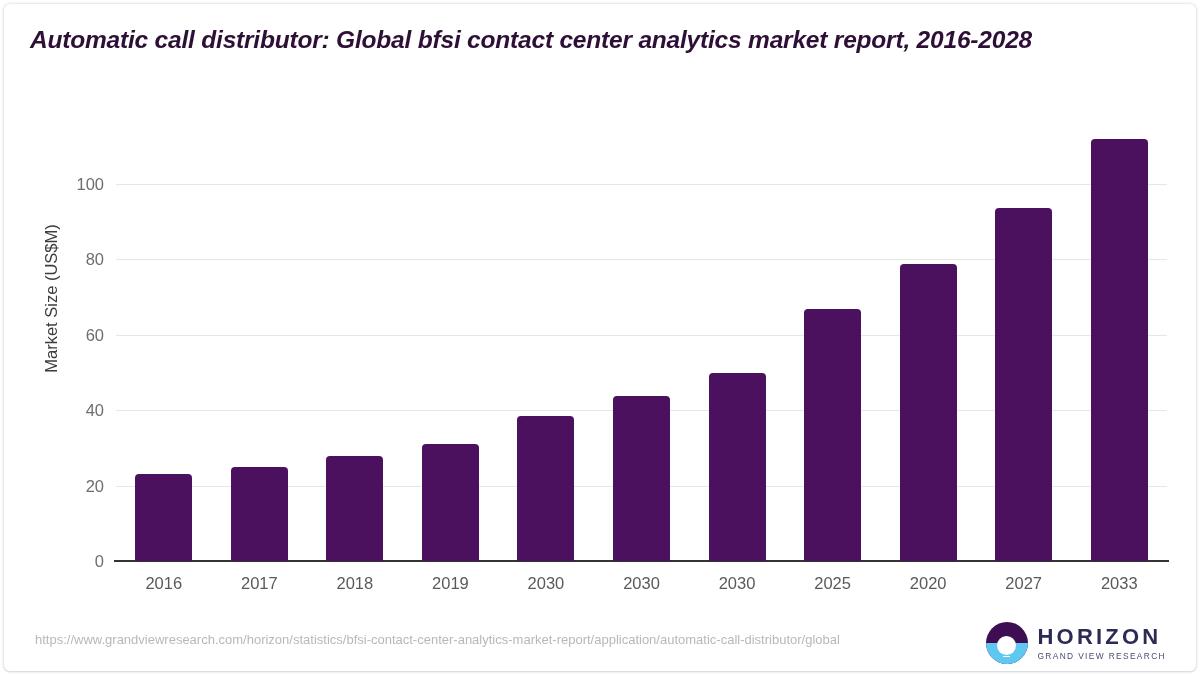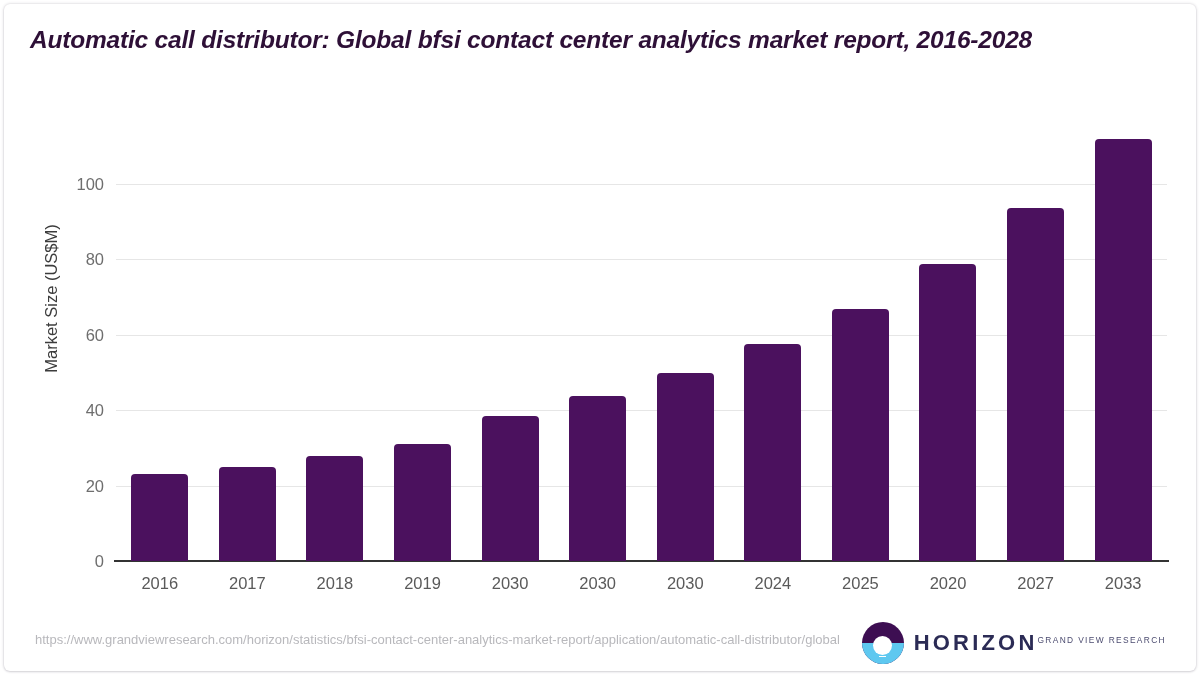--- a/index.html
+++ b/index.html
@@ -192,21 +192,21 @@
     left: 50%;
     width: 15px;
     margin-left: -7.5px;
     height: 1.6px;
     background: #ffffff;
   }
   .logo-mark .ray.r1 { top: 62%; }
   .logo-mark .ray.r2 { top: 71%; width: 11px; margin-left: -5.5px; }
   .logo-mark .ray.r3 { top: 80%; width: 7px;  margin-left: -3.5px; }
 
-  .logo-text { display: flex; line-height: 1; }
+  .logo-text { display: flex; flex-direction: column; line-height: 1; }
   .logo-name {
     font-size: 22px;
     font-weight: bold;
     letter-spacing: 3.2px;
     color: #2b2b55;
   }
   .logo-sub {
     margin-top: 4px;
     font-size: 8.4px;
     letter-spacing: 1.35px;
@@ -264,24 +264,20 @@
           </div>
           <div class="bar-slot">
             <div class="bar" title="2022: 43.8" style="height: 165.178px; background: rgb(75, 17, 94);"></div>
             <div class="xtick">2030</div>
           </div>
           <div class="bar-slot">
             <div class="bar" title="2023: 49.8" style="height: 187.805px; background: rgb(75, 17, 94);"></div>
             <div class="xtick">2030</div>
           </div>
           <div class="bar-slot">
-            <div class="bar" title="2024: 57.5" style="height: 216.843px; background: rgb(75, 17, 94);"></div>
-            <div class="xtick">2024</div>
-          </div>
-          <div class="bar-slot">
             <div class="bar" title="2025: 66.8" style="height: 251.915px; background: rgb(75, 17, 94);"></div>
             <div class="xtick">2025</div>
           </div>
           <div class="bar-slot">
             <div class="bar" title="2026: 78.8" style="height: 297.169px; background: rgb(75, 17, 94);"></div>
             <div class="xtick">2020</div>
           </div>
           <div class="bar-slot">
             <div class="bar" title="2027: 93.6" style="height: 352.983px; background: rgb(75, 17, 94);"></div>
             <div class="xtick">2027</div>

